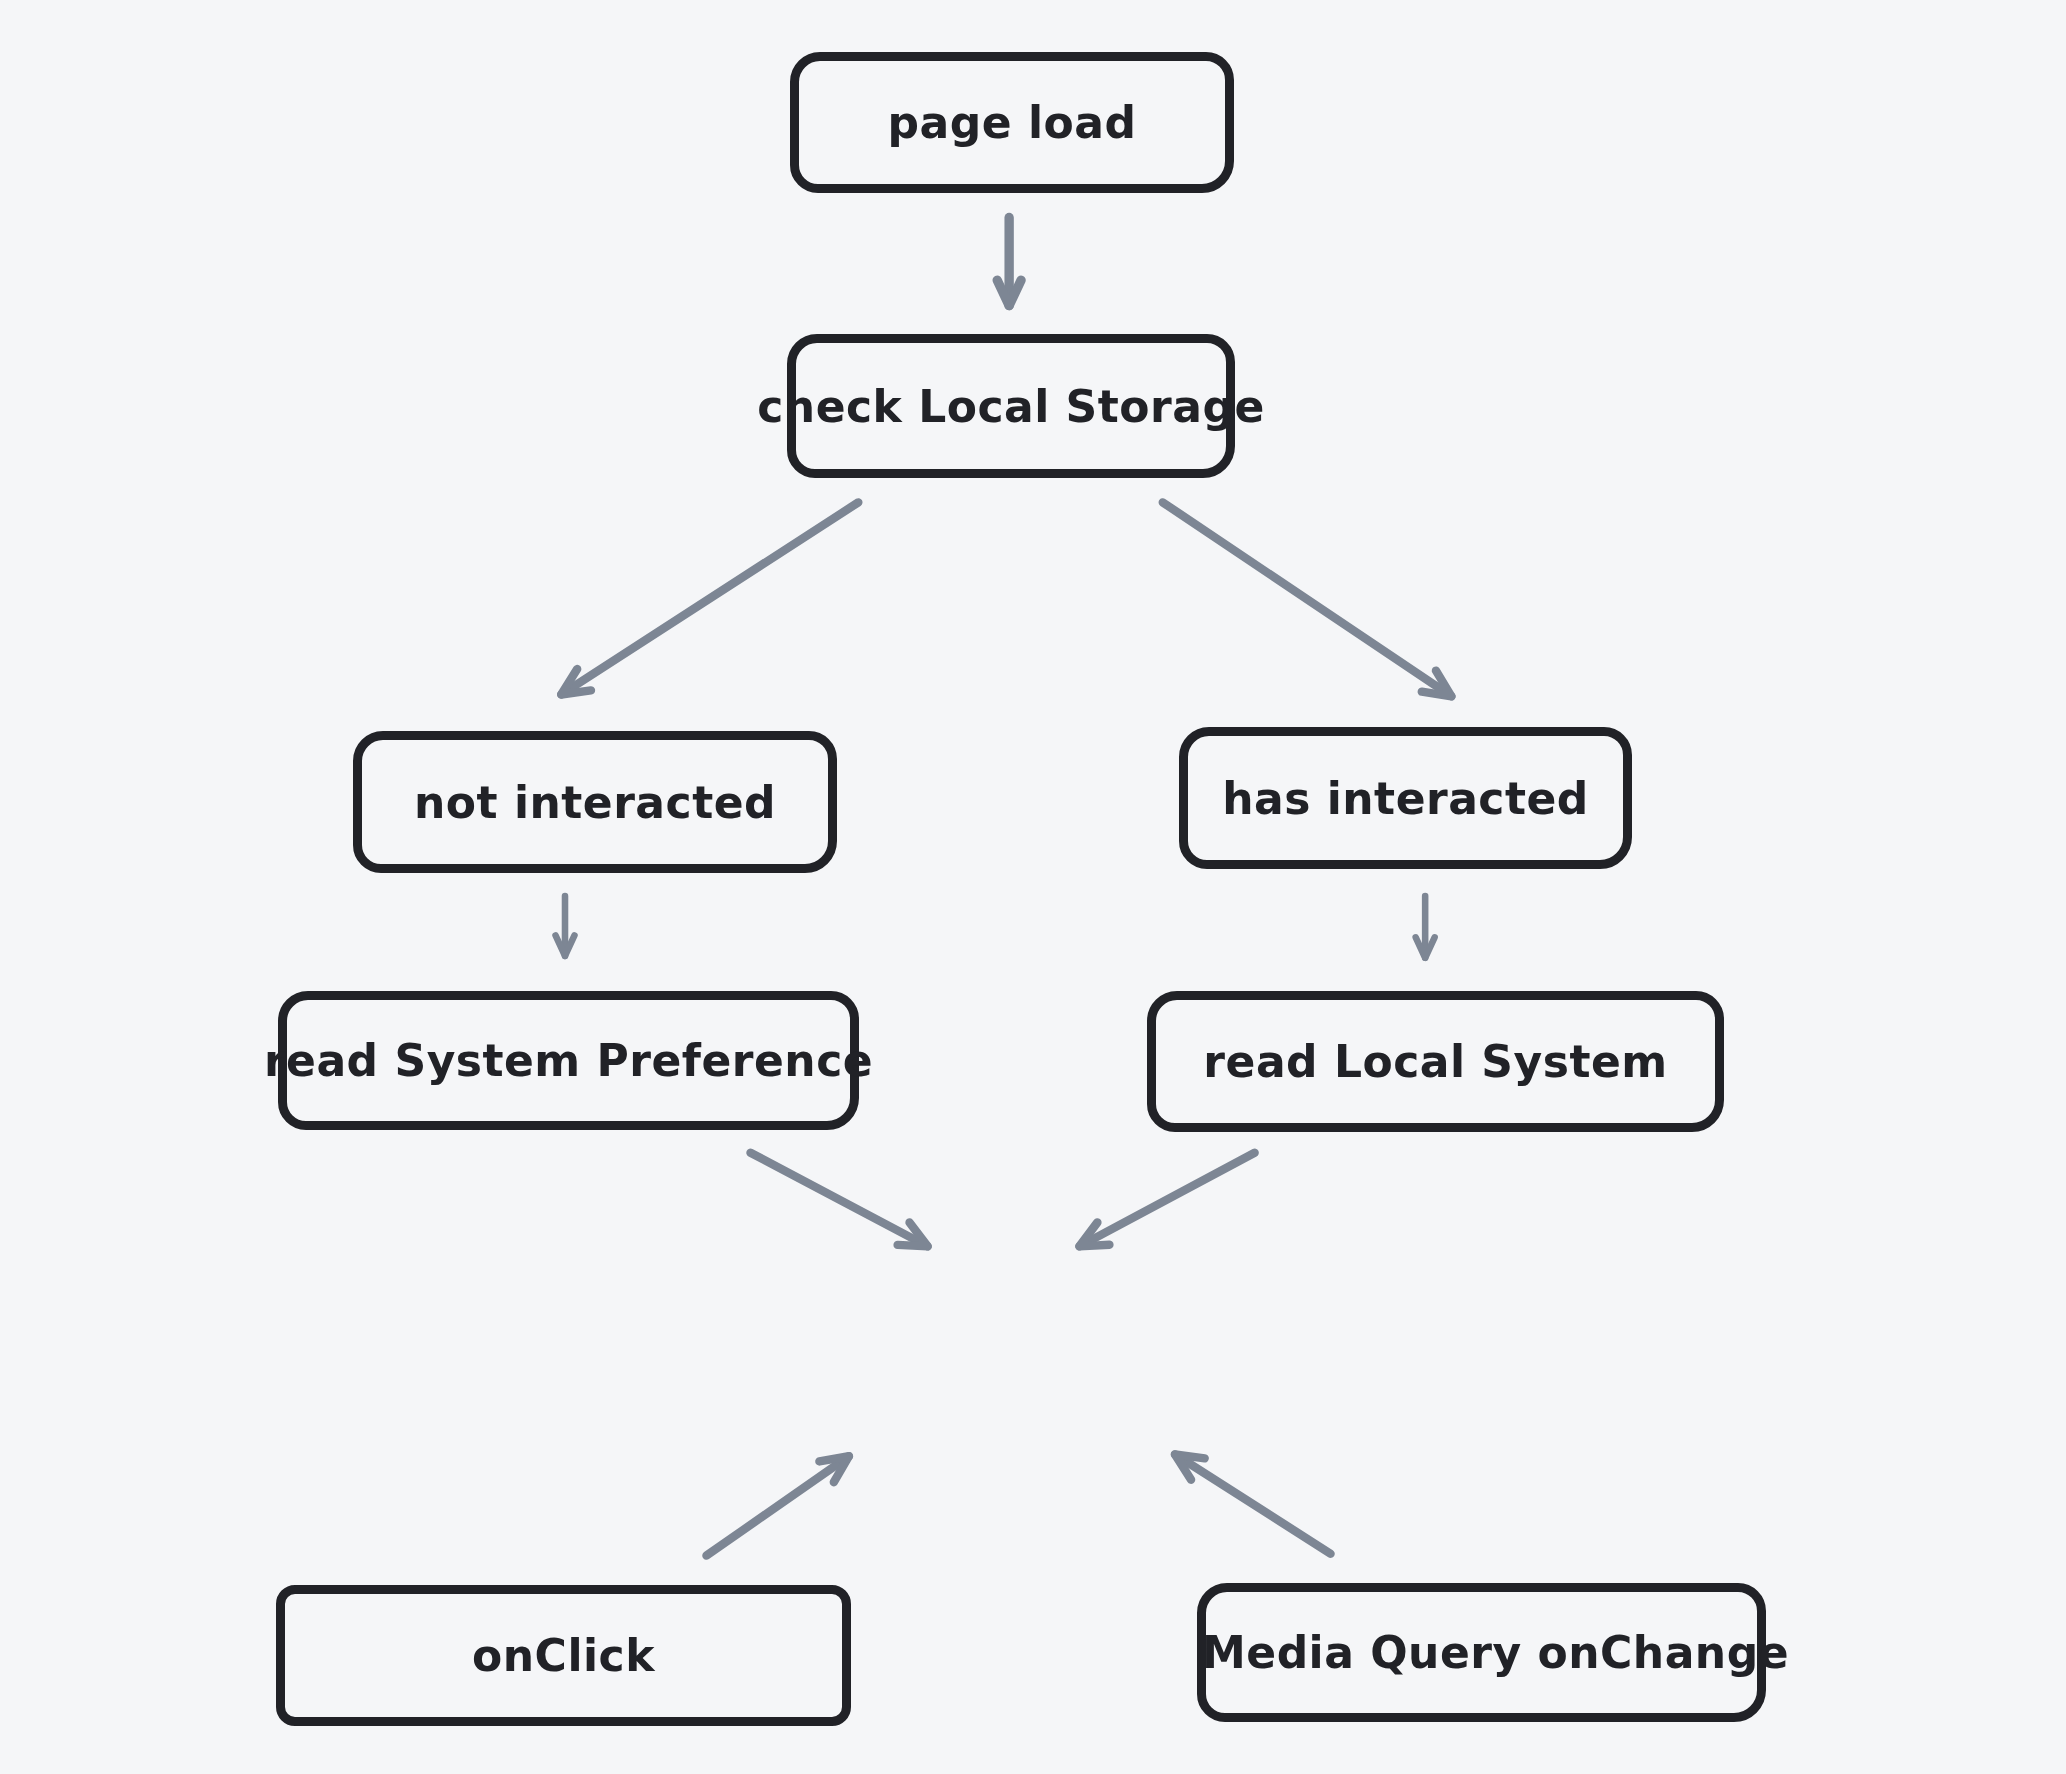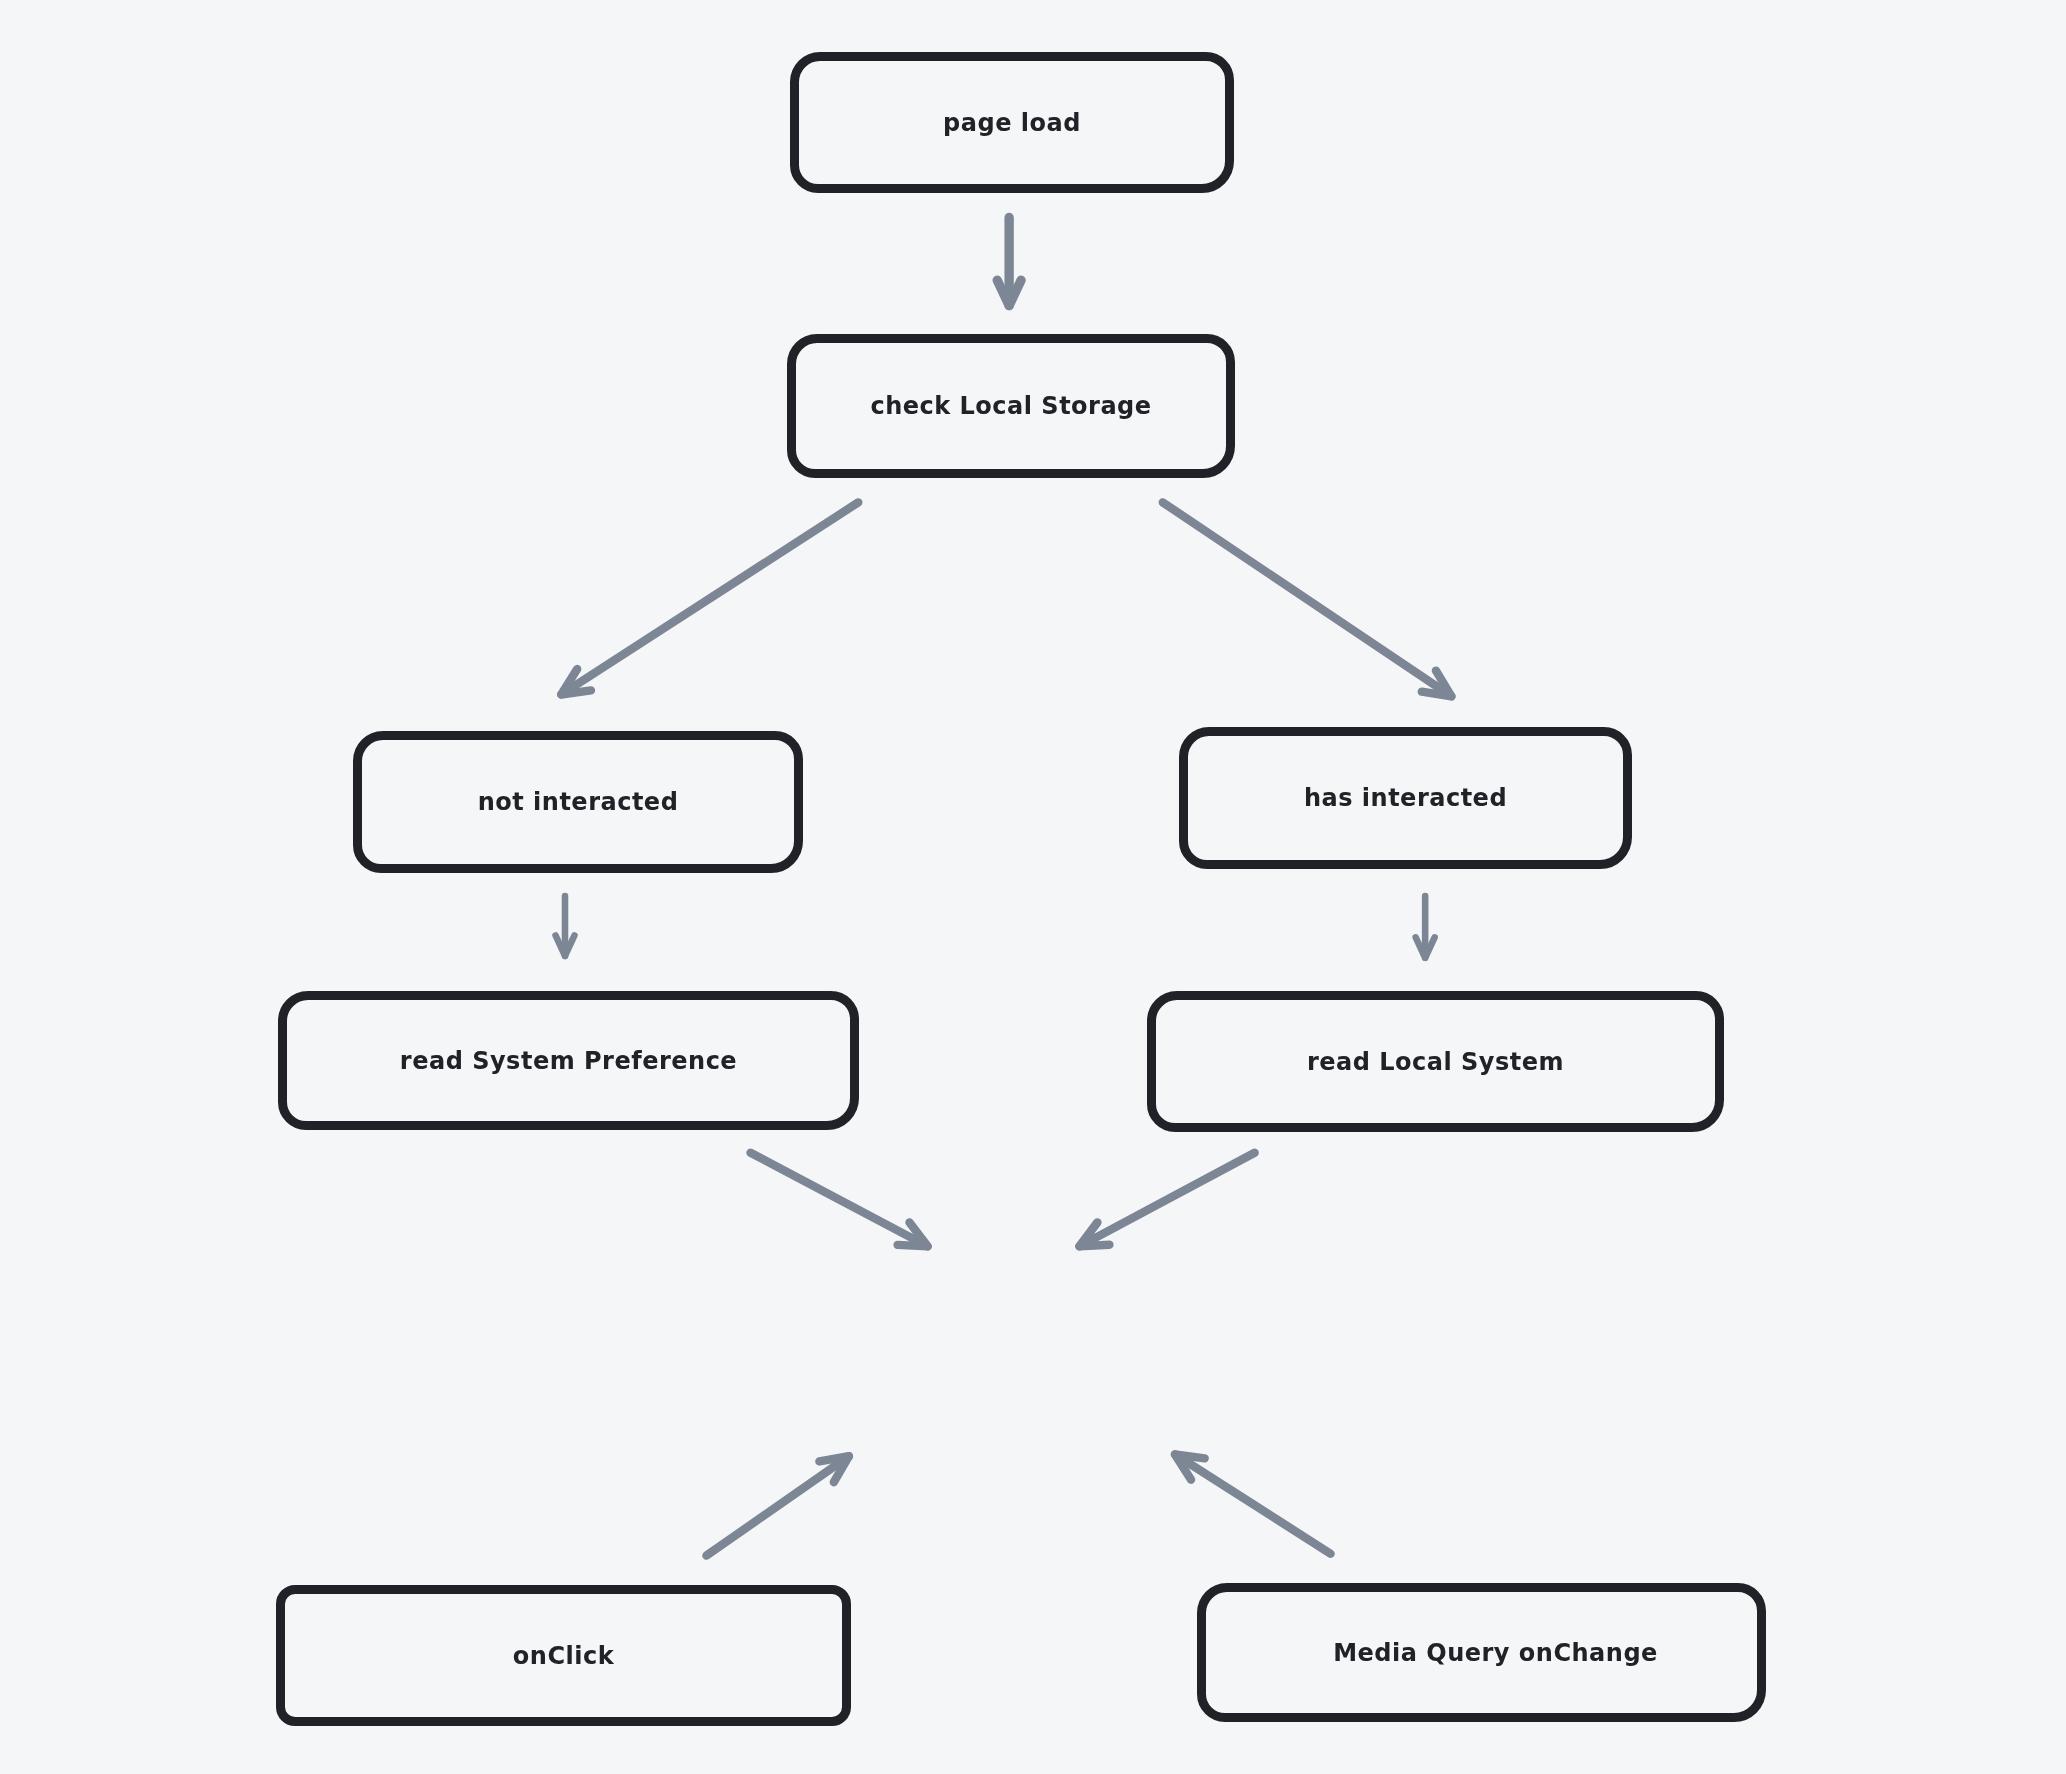--- a/index.html
+++ b/index.html
@@ -31,34 +31,34 @@
     position: absolute;
     box-sizing: border-box;
     border: 9.4px solid var(--node, #212227);
     border-radius: 30px 28px 32px 28px;
     background: transparent;
     display: flex;
     align-items: center;
     justify-content: center;
     color: var(--node, #212227);
     font-weight: 700;
-    font-size: 24px;
+    font-size: 44px;
     letter-spacing: 0.5px;
     white-space: nowrap;
   }
   .node.accent {
     border-color: var(--accent, #2f82d7);
     color: var(--accent, #2f82d7);
   }
   .node-label { pointer-events: none; }
 
   
   .n-page-load              { left: 790px;  top: 52px;   width: 444px; height: 141px; }
   .n-check-local-storage    { left: 787px;  top: 334px;  width: 448px; height: 144px; }
-  .n-not-interacted         { left: 353px;  top: 731px;  width: 450px; height: 142px; }
+  .n-not-interacted         { left: 353px;  top: 731px;  width: 484px; height: 142px; }
   .n-has-interacted         { left: 1179px; top: 727px;  width: 453px; height: 142px; }
   .n-read-system-preference { left: 278px;  top: 991px; width: 581px; height: 139px; }
   .n-read-local-storage     { left: 1147px; top: 991px; width: 577px; height: 141px; }
   .n-set-theme              { left: 712px;  top: 1282px; width: 577px; height: 142px; }
   .n-on-click               { left: 276px;  top: 1585px; width: 575px; height: 141px; border-radius: 19px; }
   .n-media-query-onchange   { left: 1197px; top: 1583px; width: 569px; height: 139px; padding-left: 28px; }
 </style>
 </head>
 <body>
 

